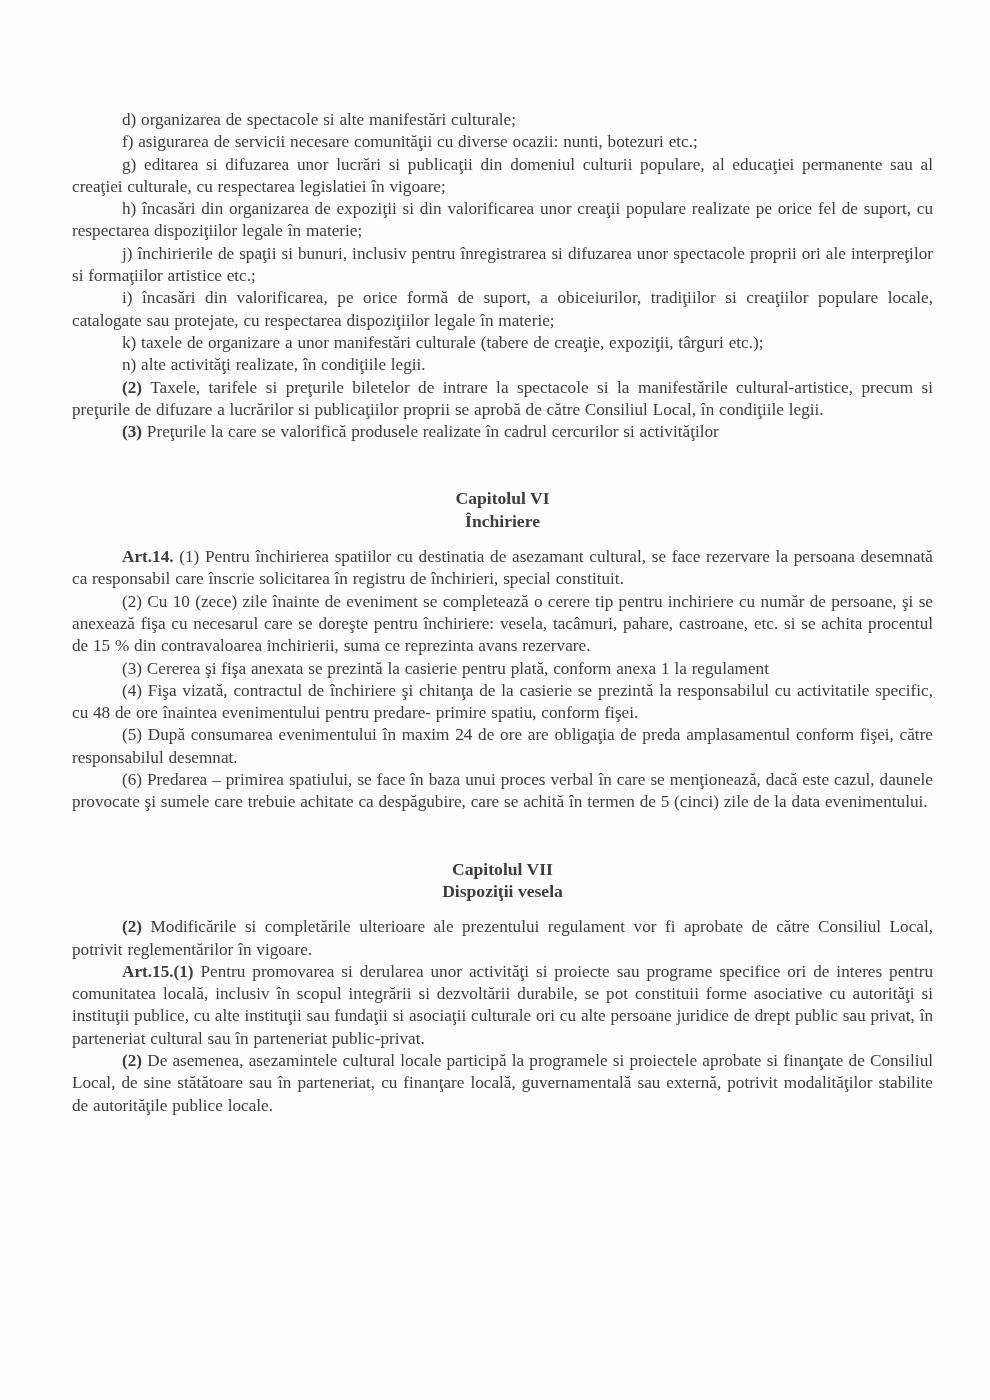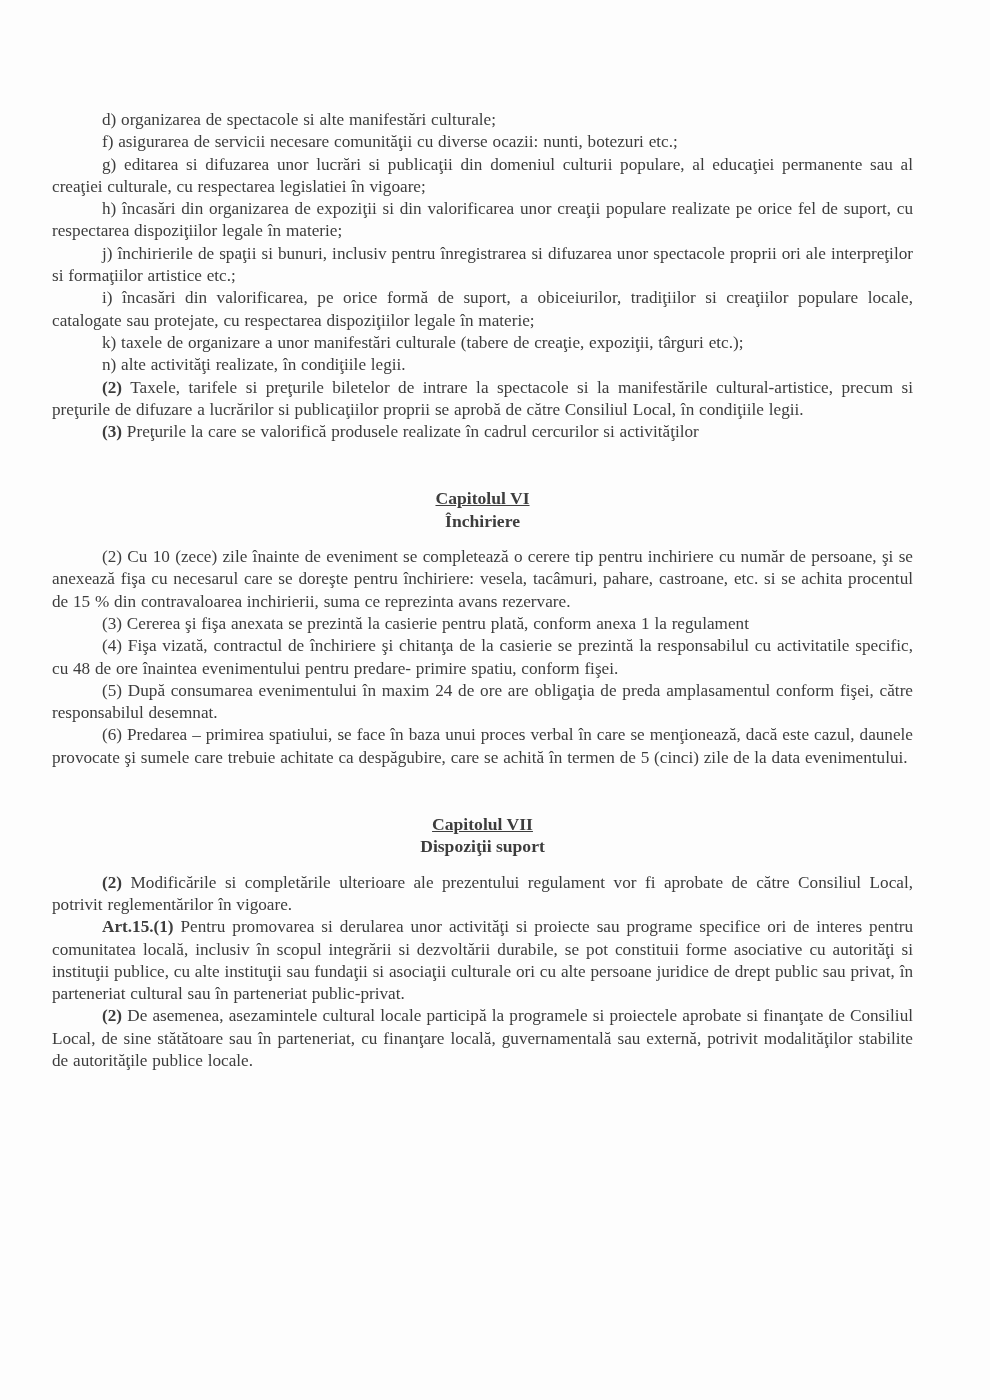--- a/index.html
+++ b/index.html
@@ -15,21 +15,21 @@
   }
   .page {
     position: absolute;
     inset: 0;
     background: #fdfdfd;
     font-family: "Liberation Serif", "DejaVu Serif", serif;
     color: #3d3d3d;
   }
   .doc-body {
     position: absolute;
-    left: 52px;
+    left: 72px;
     top: 109px;
     width: 861px;
     font-size: 17.2px;
     line-height: 22.3px;
   }
   .para {
     margin: 0;
     text-align: justify;
     text-indent: 50px;
     word-spacing: 0.5px;
@@ -41,21 +41,20 @@
     margin: 13px 0 14px 0;
   }
   .heading {
     margin: 0;
     text-align: center;
     text-indent: 0;
     font-weight: bold;
     font-size: 17.6px;
   }
   .underline {
-    text-decoration: underline;
     margin-top: 44px;
   }
 </style>
 </head>
 <body>
 
 <div class="page">
   <div class="doc-body">
 
     <p class="para"><span>d) organizarea de spectacole si alte manifestări culturale;</span></p>
@@ -67,29 +66,30 @@
     <p class="para"><span>k) taxele de organizare a unor manifestări culturale (tabere de creaţie, expoziţii, târguri etc.);</span></p>
     <p class="para"><span>n) alte activităţi realizate, în condiţiile legii.</span></p>
     <p class="para"><b class="lead">(2)</b> <span>Taxele, tarifele si preţurile biletelor de intrare la spectacole si la manifestările cultural-artistice, precum si preţurile de difuzare a lucrărilor si publicaţiilor proprii se aprobă de către Consiliul Local, în condiţiile legii.</span></p>
     <p class="para"><b class="lead">(3)</b> <span>Preţurile la care se valorifică produsele realizate în cadrul cercurilor si activităţilor</span></p>
 
     <div class="heading-group">
       <p class="heading underline">Capitolul VI</p>
       <p class="heading">Închiriere</p>
     </div>
 
+    <p class="para"><b class="lead">Art.14.</b> <span>(1) Pentru închirierea spatiilor cu destinatia de asezamant cultural, se face rezervare la persoana desemnată ca responsabil care înscrie solicitarea în registru de închirieri, special constituit.</span></p>
     <p class="para"><span>(2) Cu 10 (zece) zile înainte de eveniment se completează o cerere tip pentru inchiriere cu număr de persoane, şi se anexează fişa cu necesarul care se doreşte pentru închiriere: vesela, tacâmuri, pahare, castroane, etc. si se achita procentul de 15 % din contravaloarea inchirierii, suma ce reprezinta avans rezervare.</span></p>
     <p class="para"><span>(3) Cererea şi fişa anexata se prezintă la casierie pentru plată, conform anexa 1 la regulament</span></p>
     <p class="para"><span>(4) Fişa vizată, contractul de închiriere şi chitanţa de la casierie se prezintă la responsabilul cu activitatile specific, cu 48 de ore înaintea evenimentului pentru predare- primire spatiu, conform fişei.</span></p>
     <p class="para"><span>(5) După consumarea evenimentului în maxim 24 de ore are obligaţia de preda amplasamentul conform fişei, către responsabilul desemnat.</span></p>
     <p class="para"><span>(6) Predarea – primirea spatiului, se face în baza unui proces verbal în care se menţionează, dacă este cazul, daunele provocate şi sumele care trebuie achitate ca despăgubire, care se achită în termen de 5 (cinci) zile de la data evenimentului.</span></p>
 
     <div class="heading-group">
       <p class="heading underline">Capitolul VII</p>
-      <p class="heading">Dispoziţii suport</p>
+      <p class="heading">Dispoziţii vesela</p>
     </div>
 
     <p class="para"><b class="lead">(2)</b> <span>Modificările si completările ulterioare ale prezentului regulament vor fi aprobate de către Consiliul Local, potrivit reglementărilor în vigoare.</span></p>
     <p class="para"><b class="lead">Art.15.(1)</b> <span>Pentru promovarea si derularea unor activităţi si proiecte sau programe specifice ori de interes pentru comunitatea locală, inclusiv în scopul integrării si dezvoltării durabile, se pot constituii forme asociative cu autorităţi si instituţii publice, cu alte instituţii sau fundaţii si asociaţii culturale ori cu alte persoane juridice de drept public sau privat, în parteneriat cultural sau în parteneriat public-privat.</span></p>
     <p class="para"><b class="lead">(2)</b> <span>De asemenea, asezamintele cultural locale participă la programele si proiectele aprobate si finanţate de Consiliul Local, de sine stătătoare sau în parteneriat, cu finanţare locală, guvernamentală sau externă, potrivit modalităţilor stabilite de autorităţile publice locale.</span></p>
 
   </div>
 </div>
 
 </body></html>

